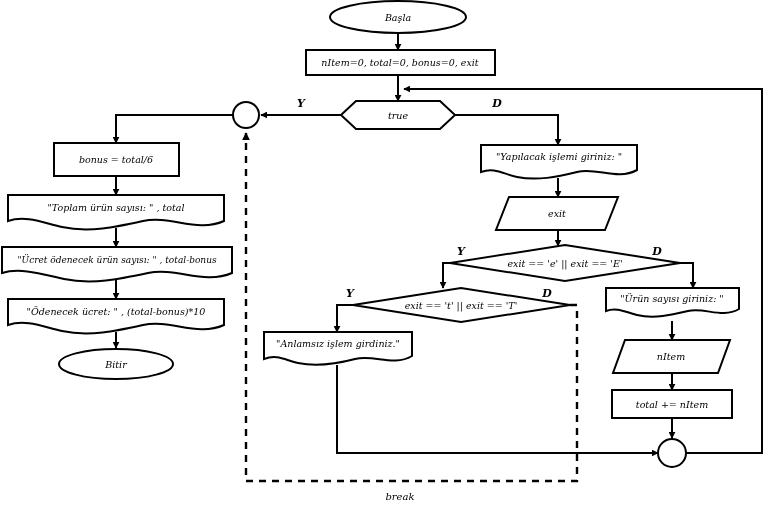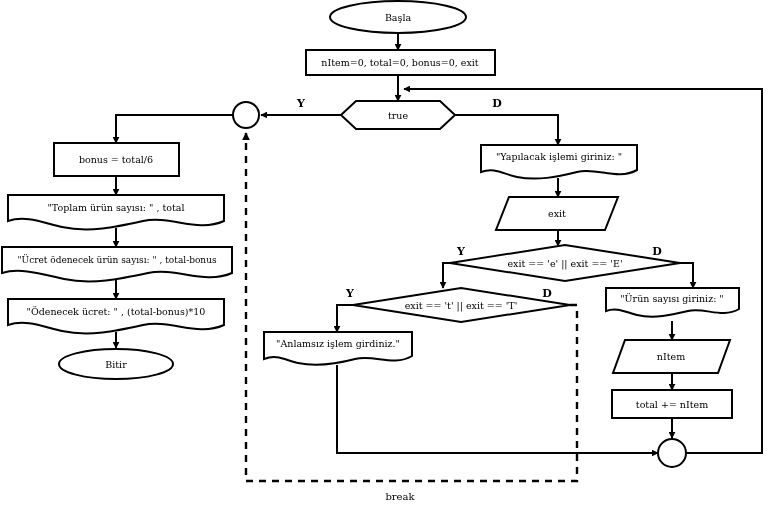--- a/index.html
+++ b/index.html
@@ -6,20 +6,21 @@
     margin: 0;
     padding: 0;
     background: #ffffff;
   }
   #canvas {
     position: relative;
     width: 772px;
     height: 511px;
     background: #ffffff;
     font-family: "DejaVu Serif", serif;
+    font-style: italic;
   }
   svg#flow {
     position: absolute;
     left: 0;
     top: 0;
     width: 772px;
     height: 511px;
   }
   .shape {
     fill: #ffffff;

